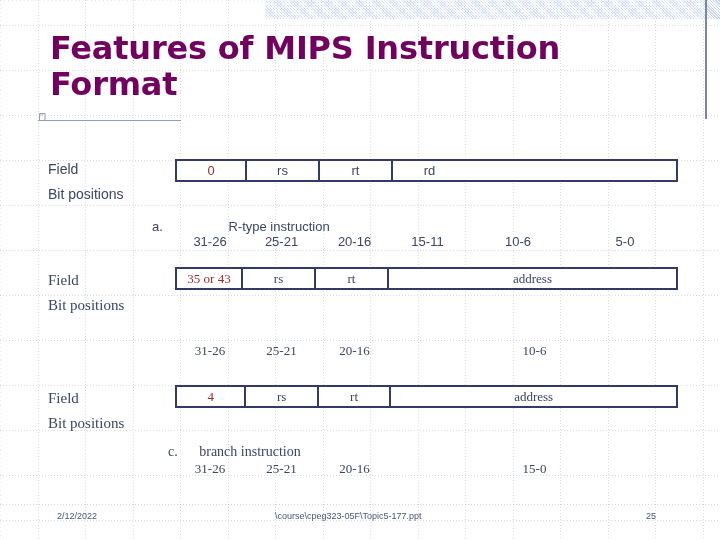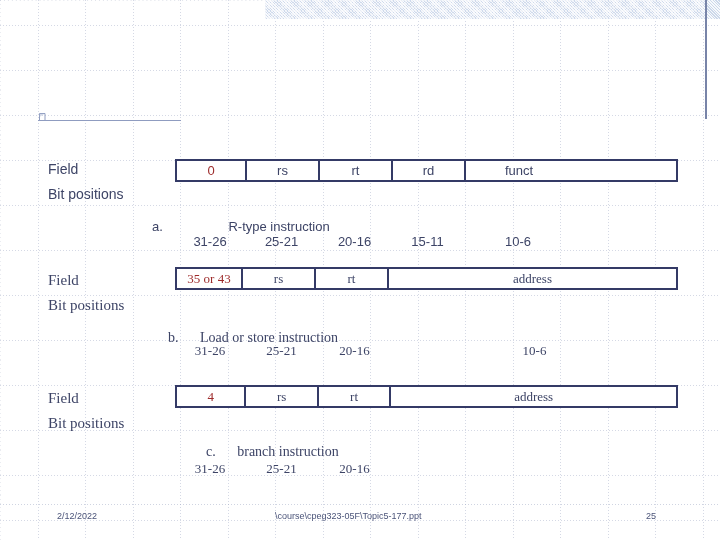--- a/index.html
+++ b/index.html
@@ -234,43 +234,44 @@
     <div class="hline-row" style="top:385px"></div>
     <div class="hline-row" style="top:430px"></div>
     <div class="hline-row" style="top:475px"></div>
     <div class="hline-row" style="top:520px"></div>
   </div>
 
   <div id="topband"></div>
   <div id="topband-right"></div>
   <div id="right-rule"></div>
 
+  <div id="title">Features of MIPS Instruction Format</div>
   <div id="title-rule"></div>
   <svg id="title-flag" viewBox="0 0 10 10">
     <path d="M1.5 9 L1.5 2.5 L7 2.5 L7 9" fill="none" stroke="#8f9cc0" stroke-width="1"></path>
     <path d="M1.5 2.5 L7 2.5 L1.5 6 Z" fill="#aab4d0" opacity="0.5"></path>
   </svg>
 
   <div class="rowlabel sans" style="left:48px; top:161px; font-size:14px;">Field</div>
   <div class="rowlabel sans" style="left:48px; top:186px; font-size:14px;">Bit positions</div>
 
   <div class="fmt-table sans" style="left:175px; top:159px; width:503px;">
     <div class="fmt-cell opcode" style="width:70px">0</div>
     <div class="fmt-cell" style="width:73px">rs</div>
     <div class="fmt-cell" style="width:73px">rt</div>
     <div class="fmt-cell" style="width:73px">rd</div>
-    <div class="fmt-cell" style="width:106px">funct</div>
   </div>
 
   <div class="bits-row sans" style="left:175px; top:185px; width:503px;">
     <div class="bits-cell" style="width:70px">31-26</div>
     <div class="bits-cell" style="width:73px">25-21</div>
     <div class="bits-cell" style="width:73px">20-16</div>
     <div class="bits-cell" style="width:73px">15-11</div>
     <div class="bits-cell" style="width:108px">10-6</div>
+    <div class="bits-cell" style="width:106px">5-0</div>
   </div>
 
   <div class="caption sans" style="left:152px; top:219px;text-align:center;">
     <span class="cap-letter">a.</span>
     <span style="margin-left:44px;">R-type instruction</span>
   </div>
 
   <div class="rowlabel serif" style="left:48px; top:272px; font-size:15px;">Field</div>
   <div class="rowlabel serif" style="left:48px; top:297px; font-size:15px;">Bit positions</div>
 
@@ -281,42 +282,39 @@
     <div class="fmt-cell" style="width:287px">address</div>
   </div>
 
   <div class="bits-row serif" style="left:175px; top:295px; width:503px;">
     <div class="bits-cell" style="width:70px">31-26</div>
     <div class="bits-cell" style="width:73px">25-21</div>
     <div class="bits-cell" style="width:73px">20-16</div>
     <div class="bits-cell" style="width:287px">10-6</div>
   </div>
 
-  <div class="caption serif" style="left:168px; top:330px; font-size:14px;">
-    <span class="cap-letter">b.</span>
-    <span>Load or store instruction</span>
-  </div>
 
   <div class="rowlabel serif" style="left:48px; top:390px; font-size:15px;">Field</div>
   <div class="rowlabel serif" style="left:48px; top:415px; font-size:15px;">Bit positions</div>
 
   <div class="fmt-table serif" style="left:175px; top:385px; width:503px;">
     <div class="fmt-cell opcode" style="width:70px">4</div>
     <div class="fmt-cell" style="width:73px">rs</div>
     <div class="fmt-cell" style="width:73px">rt</div>
     <div class="fmt-cell" style="width:287px">address</div>
   </div>
 
   <div class="bits-row serif" style="left:175px; top:413px; width:503px;">
     <div class="bits-cell" style="width:70px">31-26</div>
     <div class="bits-cell" style="width:73px">25-21</div>
     <div class="bits-cell" style="width:73px">20-16</div>
-  </div>
-
-  <div class="caption serif" style="left:168px; top:444px; font-size:14px;margin-left:38px;">
+    <div class="bits-cell" style="width:287px">15-0</div>
+  </div>
+
+  <div class="caption serif" style="left:168px; top:444px; font-size:14px;">
     <span class="cap-letter">c.</span>
     <span>branch instruction</span>
   </div>
 
   <div id="footer-rule"></div>
   <div class="foot" id="foot-date">2/12/2022</div>
   <div class="foot" id="foot-path">\course\cpeg323-05F\Topic5-177.ppt</div>
   <div class="foot" id="foot-page">25</div>
 
 </div>

